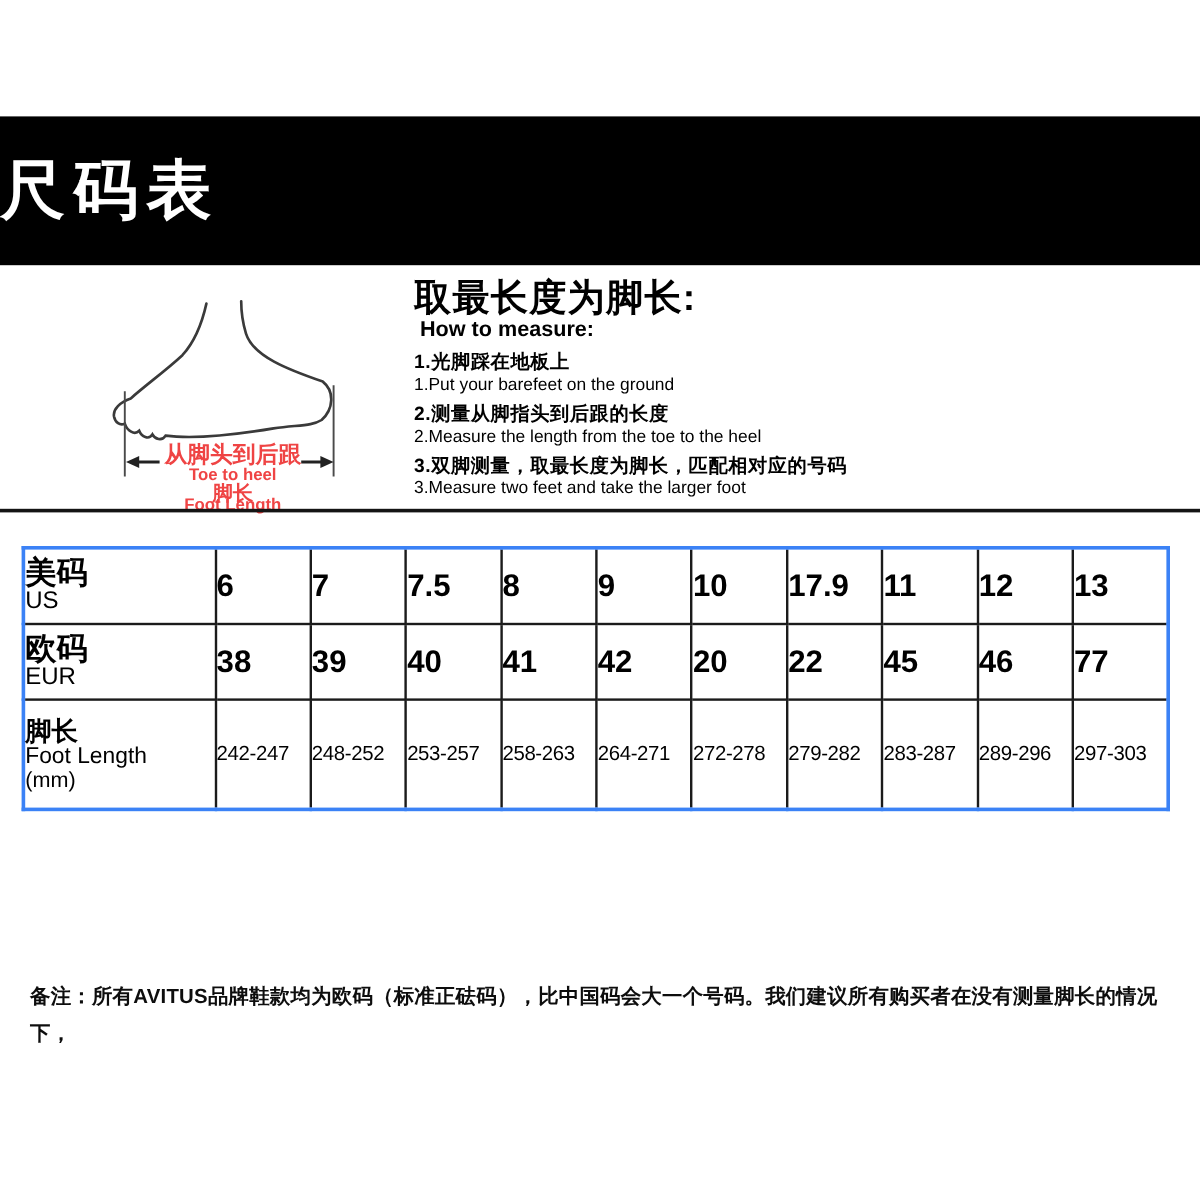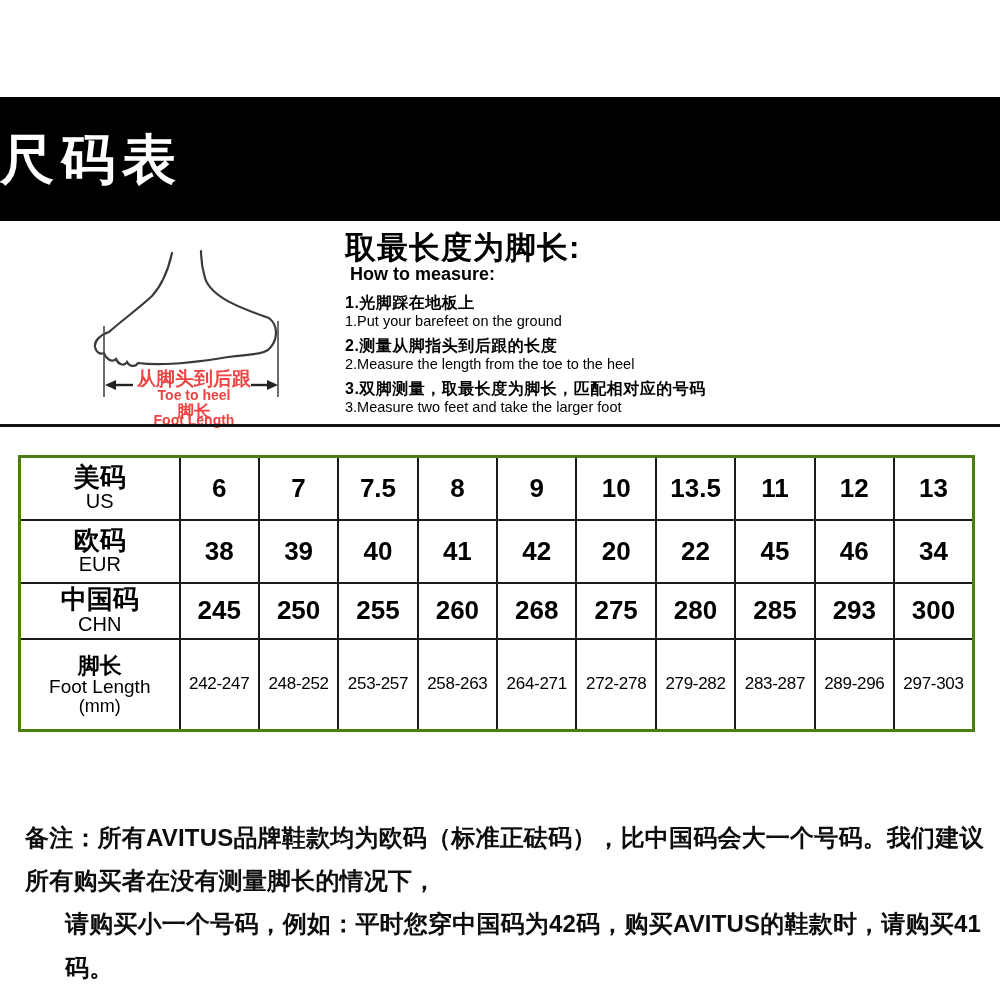--- a/index.html
+++ b/index.html
@@ -28,36 +28,36 @@
   .m-title-en { font-size:18px; font-weight:600; margin-left:5px; line-height:1.05; }
   .steps { margin-top:11px; }
   .step-zh { font-size:16px; font-weight:600; line-height:1.16; margin-top:7px; letter-spacing:0.5px; }
   .step-en { font-size:14.5px; font-weight:500; line-height:1.2; }
 
   
   .divider { position:absolute; top:424px; left:0; width:1000px; height:3px; background:#141414; }
 
   
   table.size-table { position:absolute; left:18px; top:455px; width:957px;
-                     border-collapse:collapse; table-layout:fixed; text-align:center;
-                     border:3px solid #4d7c0f; }
+                     border-collapse:collapse; table-layout:fixed; text-align:left;
+                     border:3px solid #3b82f6; }
   .size-table th, .size-table td { border:2px solid #1b1b1b; vertical-align:middle; padding:0; }
   .size-table tr { height:63px; }
   .size-table tr:nth-child(3), .size-table tr:nth-child(4) { height:56px; }
   .size-table tr.footlen-row { height:92px; }
   .size-table td { font-size:26px; font-weight:700; letter-spacing:0px; }
   .lbl-zh { font-size:26px; font-weight:700; line-height:1.06; }
   .lbl-en { font-size:20px; font-weight:400; line-height:1.06; }
   .lbl-unit { font-size:18px; font-weight:400; line-height:1.0; }
   tr.footlen-row td { font-size:17px; font-weight:500; letter-spacing:-0.3px; }
   tr.footlen-row .lbl-zh { font-size:22px; }
   tr.footlen-row .lbl-en { font-size:19px; font-weight:400; }
 
   
-  .note { position:absolute; left:25px; top:816px; width:960px; font-size:24px;
+  .note { position:absolute; left:25px; top:816px; width:960px; font-size:17px;
           font-weight:600; color:#0d0d0d; line-height:1.8; letter-spacing:0.2px; }
   .note .line2 { padding-left:40px; }
 </style>
 </head>
 <body>
 
 <div class="page">
 
   <div class="band">
     <div class="band-zh">尺码表</div>
@@ -111,56 +111,40 @@
           <th>
             <div class="lbl-zh">美码</div>
             <div class="lbl-en">US</div>
           </th>
           <td>6</td>
           <td>7</td>
           <td>7.5</td>
           <td>8</td>
           <td>9</td>
           <td>10</td>
-          <td>13.5</td>
+          <td>17.9</td>
           <td>11</td>
           <td>12</td>
           <td>13</td>
         </tr>
         <tr>
           <th>
             <div class="lbl-zh">欧码</div>
             <div class="lbl-en">EUR</div>
           </th>
           <td>38</td>
           <td>39</td>
           <td>40</td>
           <td>41</td>
           <td>42</td>
           <td>20</td>
           <td>22</td>
           <td>45</td>
           <td>46</td>
-          <td>34</td>
-        </tr>
-        <tr>
-          <th>
-            <div class="lbl-zh">中国码</div>
-            <div class="lbl-en">CHN</div>
-          </th>
-          <td>245</td>
-          <td>250</td>
-          <td>255</td>
-          <td>260</td>
-          <td>268</td>
-          <td>275</td>
-          <td>280</td>
-          <td>285</td>
-          <td>293</td>
-          <td>300</td>
+          <td>77</td>
         </tr>
         <tr class="footlen-row">
           <th>
             <div class="lbl-zh">脚长</div>
             <div class="lbl-en">Foot Length</div>
             <div class="lbl-unit">(mm)</div>
           </th>
           <td>242-247</td>
           <td>248-252</td>
           <td>253-257</td>
@@ -170,16 +154,15 @@
           <td>279-282</td>
           <td>283-287</td>
           <td>289-296</td>
           <td>297-303</td>
         </tr>
       </tbody>
   </table>
 
   <div class="note">
     <div class="line1">备注：所有AVITUS品牌鞋款均为欧码（标准正砝码），比中国码会大一个号码。我们建议所有购买者在没有测量脚长的情况下，</div>
-    <div class="line2">请购买小一个号码，例如：平时您穿中国码为42码，购买AVITUS的鞋款时，请购买41码。</div>
   </div>
 
 </div>
 
 </body></html>

